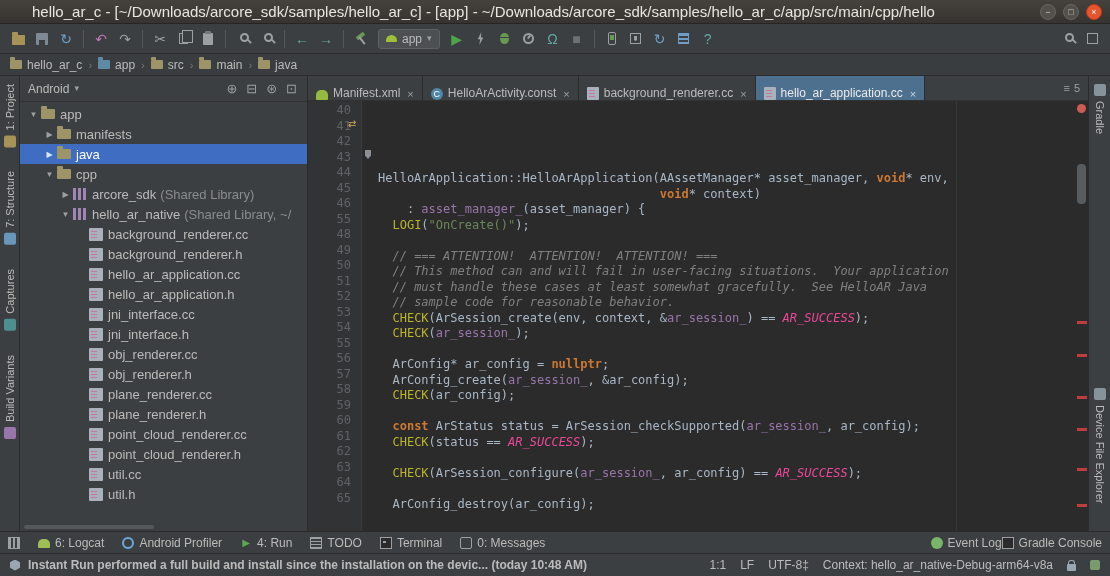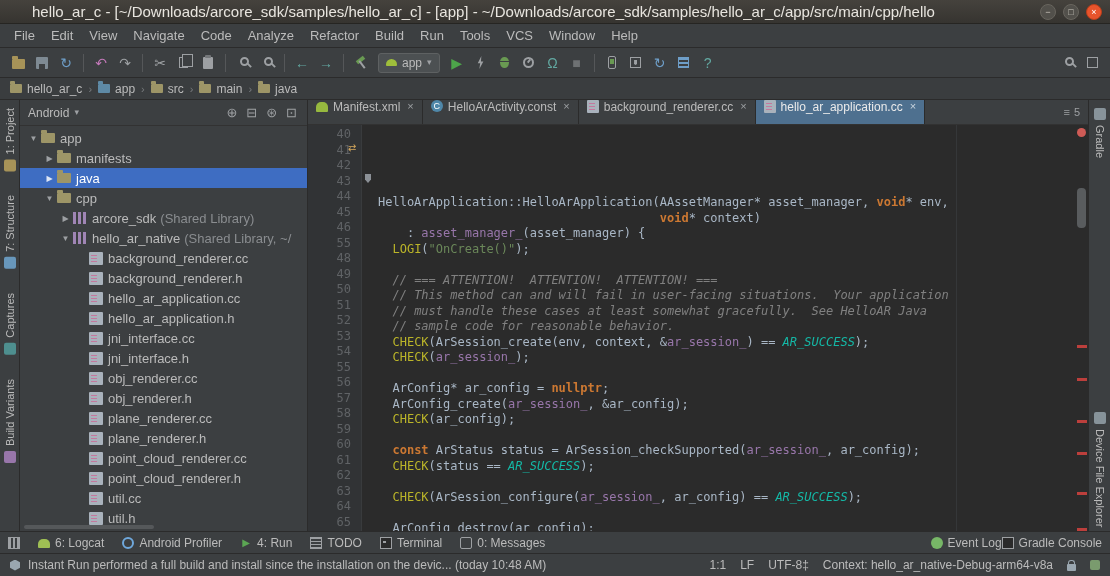--- a/index.html
+++ b/index.html
@@ -108,42 +108,42 @@
   .ti-lib{width:13px;height:12px;background:repeating-linear-gradient(90deg,#A085B5 0 3px,transparent 3px 5px)}
   .ti-cc,.ti-h{width:10px;height:13px;background:#A9B2BC;border-radius:1px}
   .ti-cc::after,.ti-h::after{content:'';position:absolute;left:2px;top:3px;width:6px;height:8px;
       background:repeating-linear-gradient(180deg,#C4789E 0 1px,transparent 1px 3px)}
   .tsuffix { color:#8A8D90; margin-left:4px; }
   .hscroll { position:absolute; left:4px; bottom:2px; width:130px; height:4px; background:#55585A; border-radius:2px; }
 
   
   .editor-area { flex:1; display:flex; flex-direction:column; min-width:0; background:#2B2B2B; }
   .tabbar { flex:0 0 25px; background:#3C3F41; border-bottom:1px solid #323232; display:flex; align-items:stretch; }
-  .etab { display:flex; align-items:flex-start; gap:5px; padding:0 8px; font-size:12px; color:#BBBBBB;
+  .etab { display:flex; align-items:flex-end; gap:5px; padding:0 8px; font-size:12px; color:#BBBBBB;
           border-right:1px solid #2B2B2B; }
   .etab.active { background:#4E708F; color:#EAEAEA; }
   .tab-close { color:#9DA0A3; font-size:11px; margin-left:2px; }
   .etab.active .tab-close { color:#C9D4DE; }
   .ficon { width:12px; height:12px; flex:0 0 12px; position:relative; }
   .fi-android { background:#97B93F; border-radius:5px 5px 1px 1px; height:10px; margin-top:2px; }
   .fi-class { border-radius:50%; background:#4F87A8; color:#FFF; font-size:9px; line-height:12px; text-align:center; }
   .fi-cpp { width:10px; background:#A9B2BC; border-radius:1px; height:13px; }
   .fi-cpp::after{content:'';position:absolute;left:2px;top:3px;width:6px;height:8px;
       background:repeating-linear-gradient(180deg,#C4789E 0 1px,transparent 1px 3px)}
   .tab-extras { margin-left:auto; display:flex; align-items:center; gap:4px; padding-right:8px; color:#9DA0A3; font-size:11px; }
 
   .editor { flex:1; display:flex; position:relative; overflow:hidden; min-height:0; }
   .gutter { flex:0 0 54px; background:#313335; border-right:1px solid #393B3D; padding:2px 10px 0 0;
             font:12px/15.5px "DejaVu Sans Mono", monospace; color:#606366; text-align:right; }
   .code { flex:1; padding:8px 0 0 16px; font:12px/15.5px "DejaVu Sans Mono", monospace;
           color:#A9B7C6; white-space:pre; overflow:hidden; position:relative; }
   .code .margin-guide { position:absolute; left:594px; top:0; bottom:0; width:1px; background:#353739; }
   .code-line { height:15.5px; }
   .tk-p{color:#A9B7C6} .tk-k{color:#CC7832;font-weight:bold} .tk-s{color:#6A8759}
-  .tk-c{color:#808080;font-style:italic} .tk-m{color:#BBB529} .tk-e{color:#14b8a6;font-style:italic}
+  .tk-c{color:#808080;font-style:italic} .tk-m{color:#BBB529} .tk-e{color:#ec4899;font-style:italic}
   .tk-f{color:#9876AA}
   .gutter-marker { position:absolute; left:40px; top:18px; font-size:10px; color:#D5A85C; line-height:1; }
   .caret-pin { position:absolute; left:57px; top:49px; width:6px; height:9px; background:#8B9096;
                clip-path:polygon(0 0,100% 0,100% 60%,50% 100%,0 60%); }
   .vscroll { position:absolute; right:0; top:0; bottom:0; width:13px; }
   .vthumb { position:absolute; left:2px; width:9px; background:#595C5E; border-radius:4px; }
   .emark { position:absolute; right:1px; width:10px; height:3px; background:#BC3F3C; }
   .err-ind { position:absolute; right:2px; top:3px; width:9px; height:9px; border-radius:50%; background:#CF5B56; }
 
   
@@ -161,56 +161,41 @@
   .bic-terminal::after{content:'';position:absolute;left:2px;top:3px;width:3px;height:2px;background:#9DA0A3}
   .bic-messages{border:1px solid #9DA0A3;border-radius:2px}
   .bic-eventlog{background:#77B767;border-radius:50%}
   .bic-console{border:1px solid #9DA0A3;background:#2B2B2B}
 
   
   .statusbar { flex:0 0 23px; background:#3C3F41; border-top:1px solid #2B2B2B;
                display:flex; align-items:center; padding:0 10px; gap:8px; font-size:12px; color:#BBBBBB; }
   .hexicon { width:10px; height:11px; background:#9AA7B0;
              clip-path:polygon(50% 0,100% 25%,100% 75%,50% 100%,0 75%,0 25%); flex:0 0 10px; }
-  .status-msg { white-space:nowrap; overflow:hidden; text-overflow:ellipsis; max-width:600px; }
+  .status-msg { white-space:nowrap; overflow:hidden; text-overflow:ellipsis; max-width:600px;font-weight:bold; }
   .s-right { margin-left:auto; display:flex; align-items:center; gap:14px; }
   .lock { width:9px; height:7px; background:#9AA7B0; border-radius:1px; position:relative; margin-top:4px; }
   .lock::before { content:''; position:absolute; top:-4px; left:1px; width:5px; height:4px;
                   border:1.5px solid #9AA7B0; border-bottom:none; border-radius:3px 3px 0 0; }
   .status-ind { width:10px; height:10px; border-radius:2px; background:#7A9B6E; }
 </style>
 </head>
 <body>
 
 <div class="window">
 
   <div class="titlebar">
     <span class="title-text">hello_ar_c - [~/Downloads/arcore_sdk/samples/hello_ar_c] - [app] - ~/Downloads/arcore_sdk/samples/hello_ar_c/app/src/main/cpp/hello</span>
     <div class="win-controls">
       <span class="wbtn">−</span>
       <span class="wbtn">□</span>
       <span class="wbtn close">×</span>
     </div>
   </div>
 
-  <div class="menubar">
-      <span class="menu-item">File</span>
-      <span class="menu-item">Edit</span>
-      <span class="menu-item">View</span>
-      <span class="menu-item">Navigate</span>
-      <span class="menu-item">Code</span>
-      <span class="menu-item">Analyze</span>
-      <span class="menu-item">Refactor</span>
-      <span class="menu-item">Build</span>
-      <span class="menu-item">Run</span>
-      <span class="menu-item">Tools</span>
-      <span class="menu-item">VCS</span>
-      <span class="menu-item">Window</span>
-      <span class="menu-item">Help</span>
-    </div>
 
   <div class="toolbar">
     <span class="tbtn">
         <span class="sh-folder"></span>
       </span>
     <span class="tbtn">
         <span class="sh-floppy"></span>
       </span>
     <span class="tbtn g c-blue">↻</span>
     <span class="tsep"></span>

